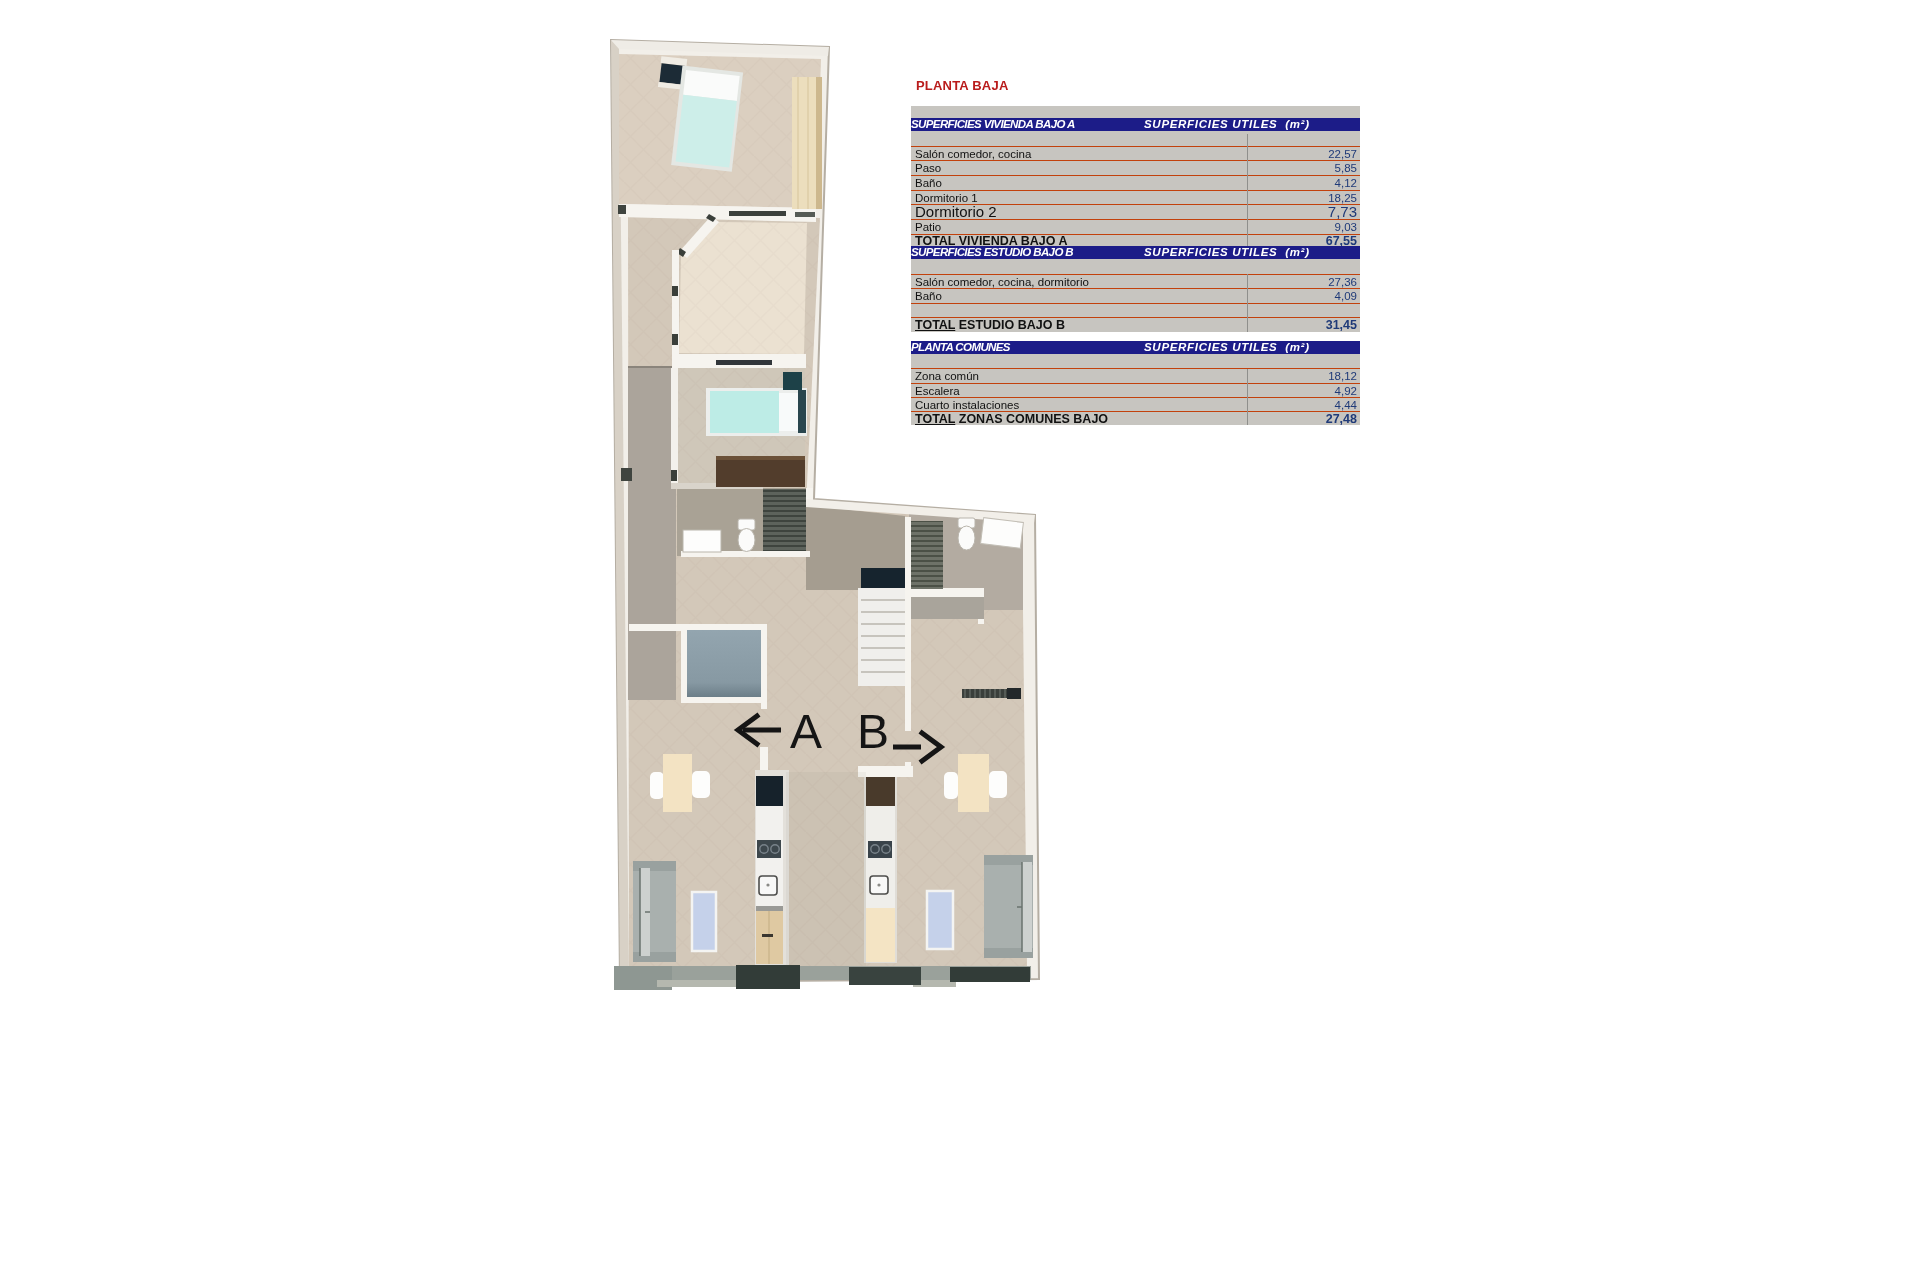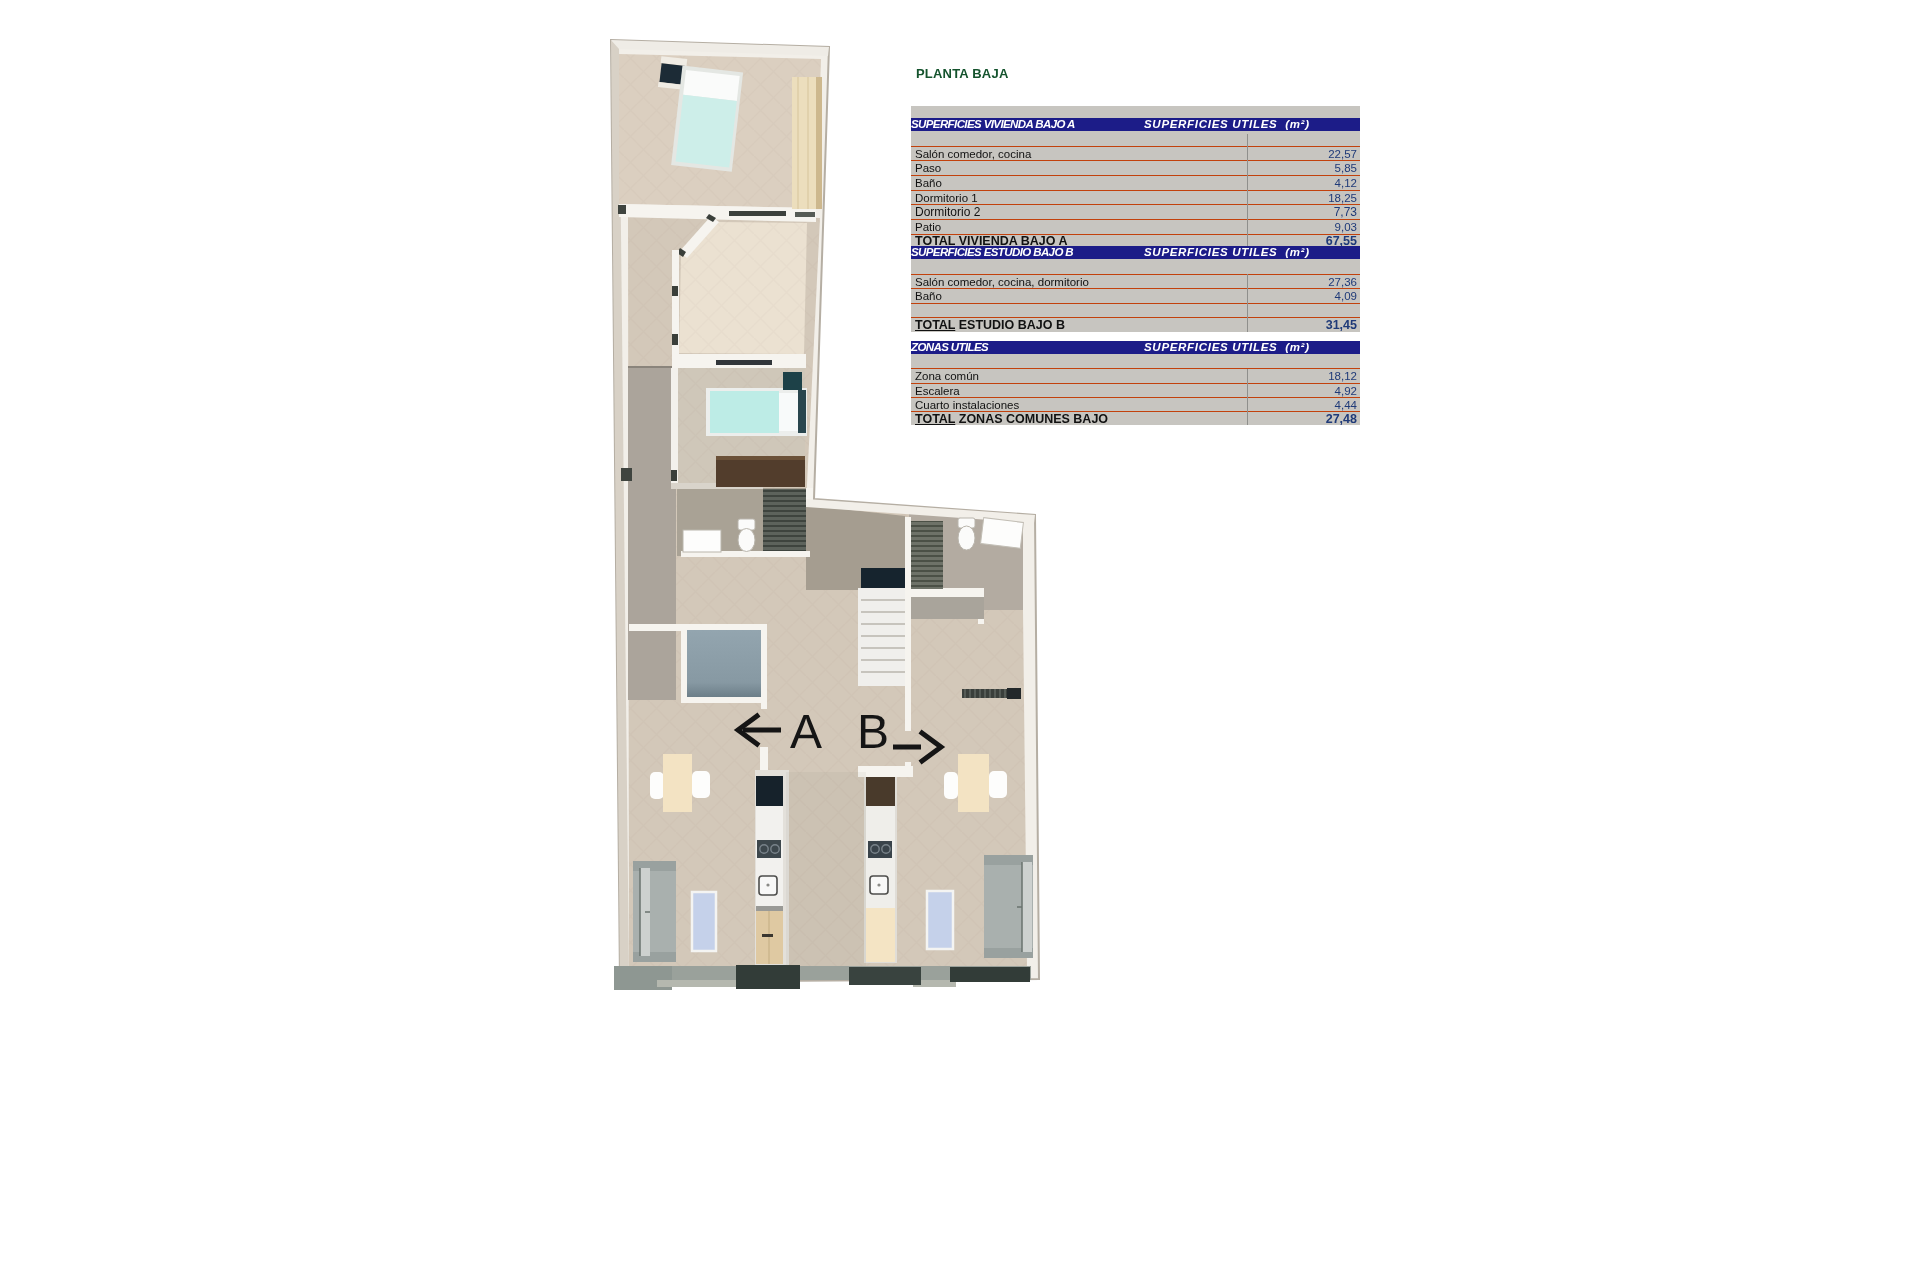--- a/index.html
+++ b/index.html
@@ -263,42 +263,42 @@
 <text x="790" y="748" font-size="48" font-weight="400" fill="#151515" transform="rotate(0.03 790 748)">A</text>
 
 <text x="857" y="748" font-size="48" font-weight="400" fill="#151515" transform="rotate(0.03 857 748)">B</text>
 
 <g>
 <path d="M893,747 h28" stroke="#151515" stroke-width="5"></path>
 <path d="M922,733 L941,747 L922,761" fill="none" stroke="#151515" stroke-width="5" stroke-linecap="square"></path>
 </g>
 </svg>
 
-<div style="position:absolute;left:916px;top:66px;font-size:13px;font-weight:bold;letter-spacing:0.2px;color:#14532d;transform:translateZ(0);">PLANTA BAJA</div>
+<div style="position:absolute;left:916px;top:78px;font-size:13px;font-weight:bold;letter-spacing:0.2px;color:#b91c1c;transform:translateZ(0);">PLANTA BAJA</div>
 
 <div class="tblwrap" id="t1" style="top:106px;">
   <div class="hdr" style="height:13px;font-size:11.5px;line-height:12px;margin-top:12px;"><span>SUPERFICIES VIVIENDA BAJO A</span><span class="h2">SUPERFICIES UTILES&nbsp; (m²)</span></div>
   <div class="row" style="height:14.5px;border-top:none;"></div>
   <div class="row" style="height:14.7px;font-size:11.5px;line-height:14px;">
         <span class="lbl">Salón comedor, cocina</span>
         <span class="val">22,57</span>
       </div>
   <div class="row" style="height:14.7px;font-size:11.5px;line-height:14px;">
         <span class="lbl">Paso</span>
         <span class="val">5,85</span>
       </div>
   <div class="row" style="height:14.7px;font-size:11.5px;line-height:14px;">
         <span class="lbl">Baño</span>
         <span class="val">4,12</span>
       </div>
   <div class="row" style="height:14.7px;font-size:11.5px;line-height:14px;">
         <span class="lbl">Dormitorio 1</span>
         <span class="val">18,25</span>
       </div>
-  <div class="row" style="height:14.7px;font-size:12px;line-height:14px;">
+  <div class="row" style="height:14.7px;font-size:15px;line-height:14px;">
         <span class="lbl">Dormitorio 2</span>
         <span class="val">7,73</span>
       </div>
   <div class="row" style="height:14.7px;font-size:11.5px;line-height:14px;">
         <span class="lbl">Patio</span>
         <span class="val">9,03</span>
       </div>
   <div class="row trow" style="height:13.7px;font-size:12.5px;line-height:13px;">
         <span class="lbl"><u>TOTAL</u> VIVIENDA BAJO A</span>
         <span class="val">67,55</span>
@@ -319,21 +319,21 @@
       </div>
   <div class="row" style="height:14.5px;font-size:11.5px;line-height:14px;"></div>
   <div class="row trow" style="height:14.5px;font-size:12.5px;line-height:14px;">
         <span class="lbl"><u>TOTAL</u> ESTUDIO BAJO B</span>
         <span class="val">31,45</span>
       </div>
   <div class="vline" style="top:28px;"></div>
 </div>
 
 <div class="tblwrap" id="t3" style="top:341px;">
-  <div class="hdr" style="height:13px;font-size:11.5px;line-height:12px;"><span>ZONAS UTILES</span><span class="h2">SUPERFICIES UTILES&nbsp; (m²)</span></div>
+  <div class="hdr" style="height:13px;font-size:11.5px;line-height:12px;"><span>PLANTA COMUNES</span><span class="h2">SUPERFICIES UTILES&nbsp; (m²)</span></div>
   <div class="row" style="height:14.3px;border-top:none;"></div>
   <div class="row" style="height:14.3px;font-size:11.5px;line-height:14px;">
         <span class="lbl">Zona común</span>
         <span class="val">18,12</span>
       </div>
   <div class="row" style="height:14.3px;font-size:11.5px;line-height:14px;">
         <span class="lbl">Escalera</span>
         <span class="val">4,92</span>
       </div>
   <div class="row" style="height:14.3px;font-size:11.5px;line-height:14px;">

